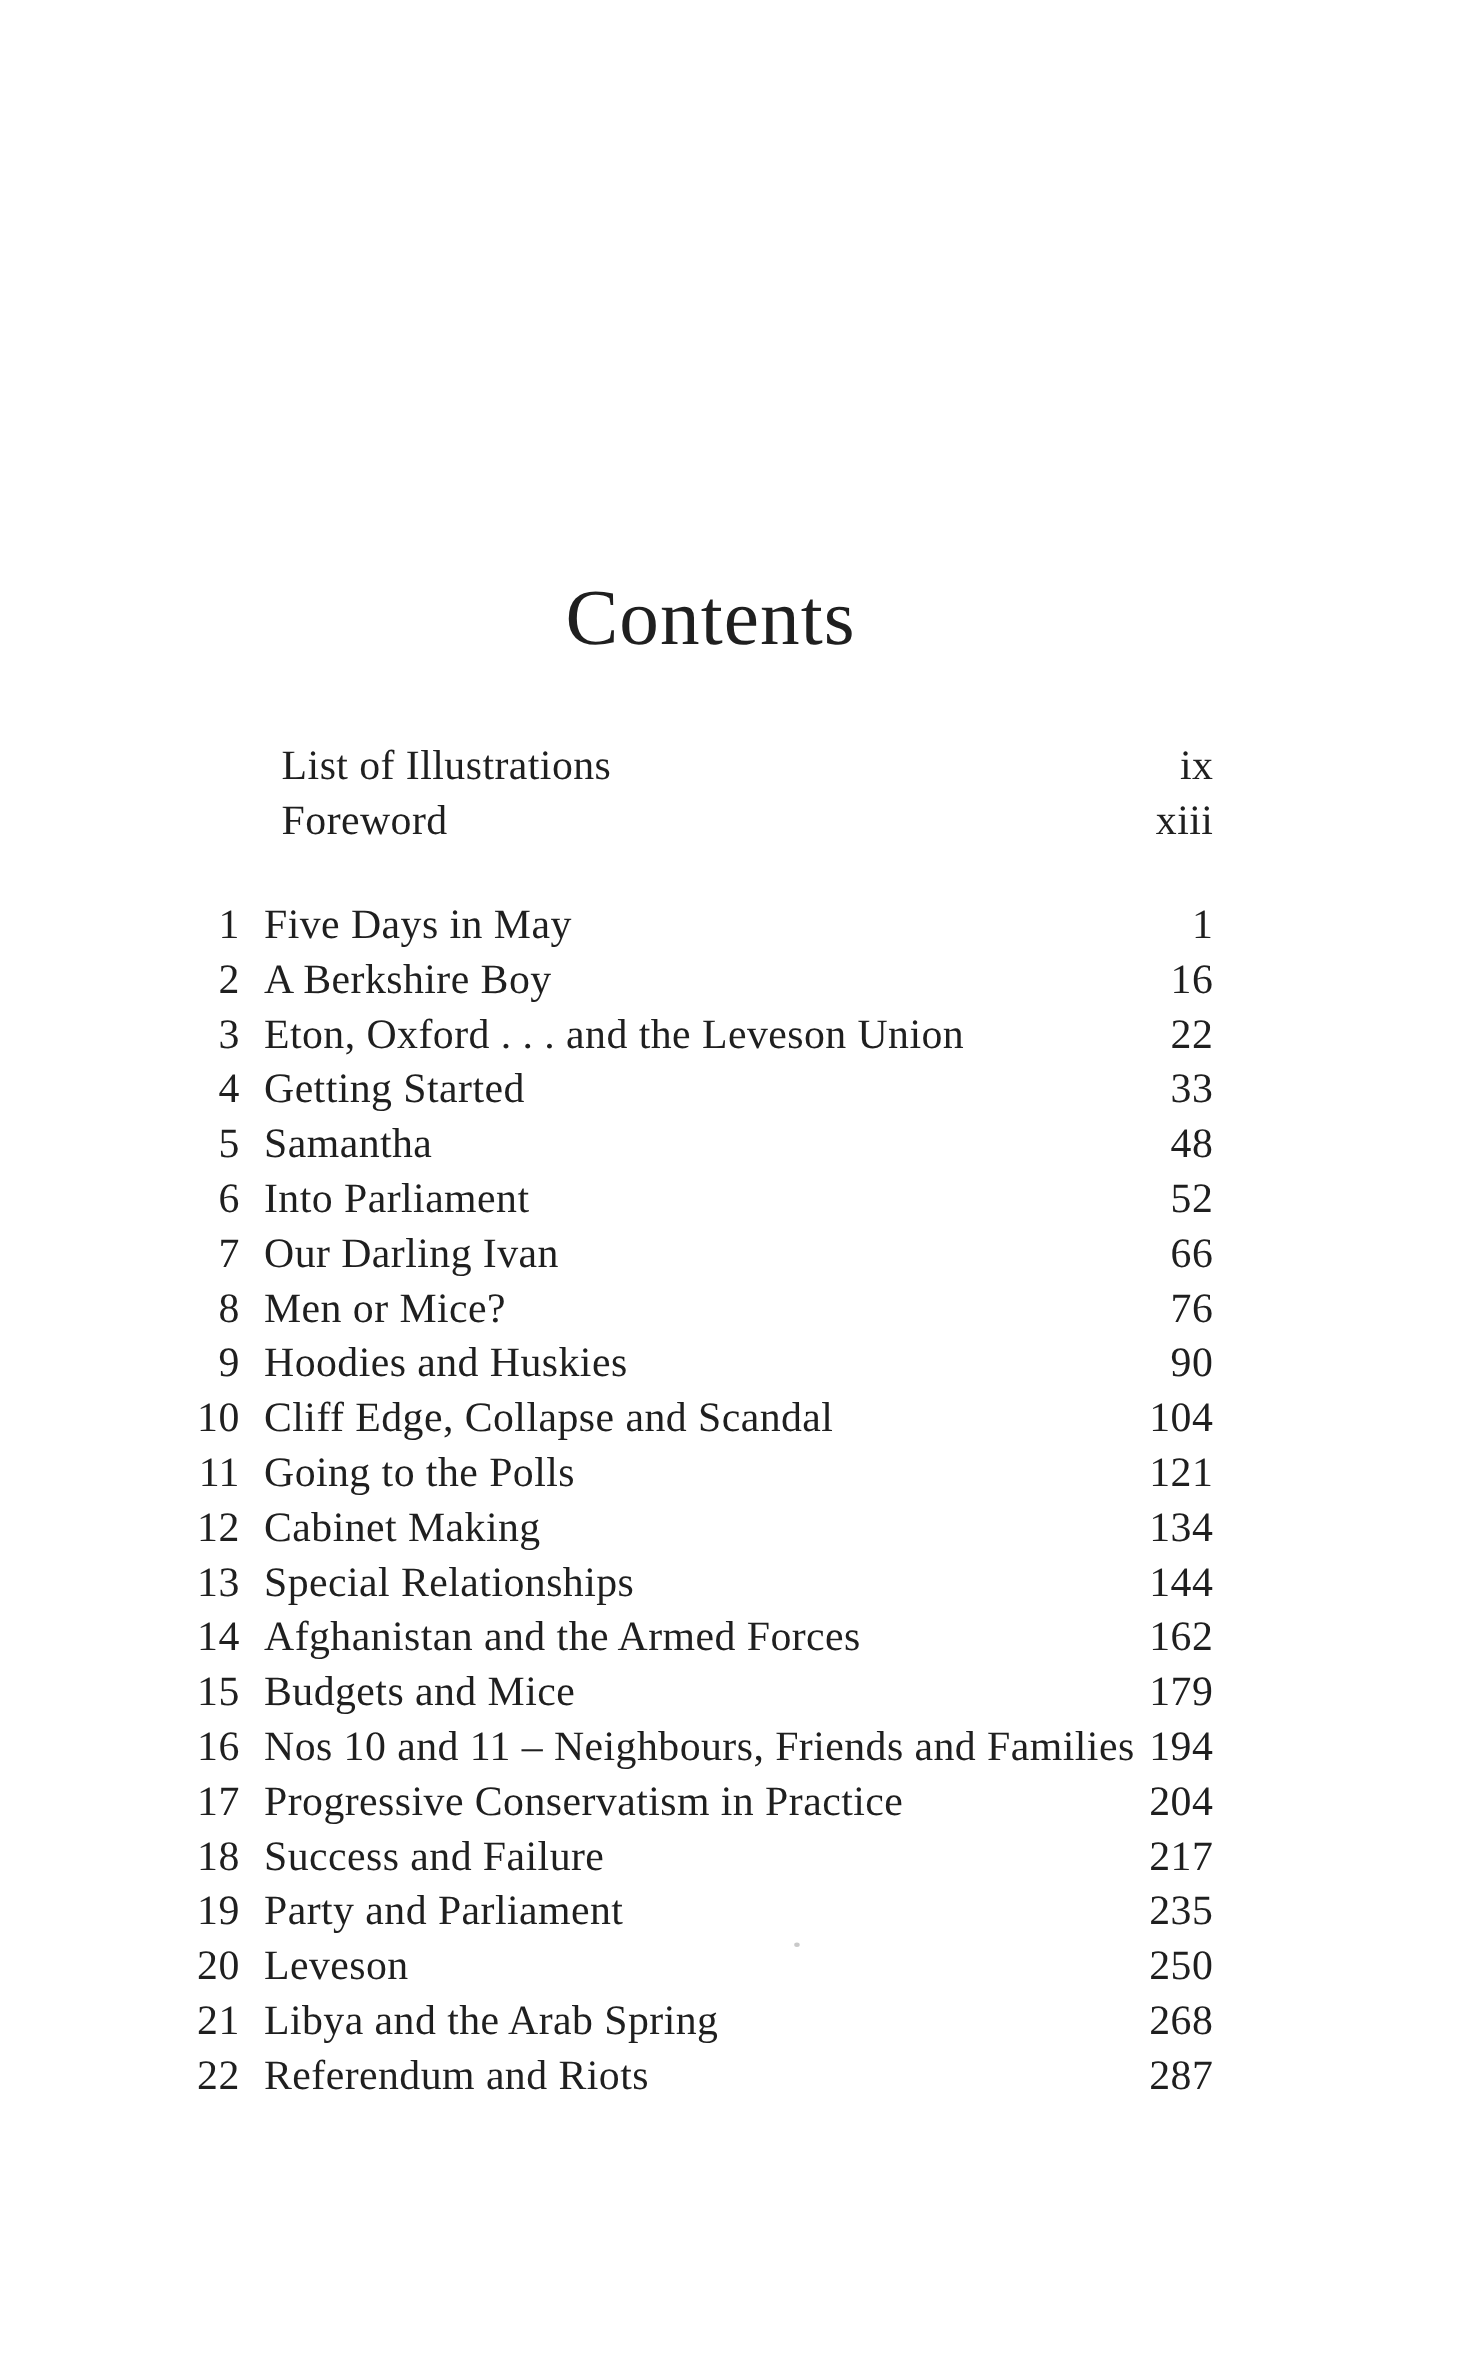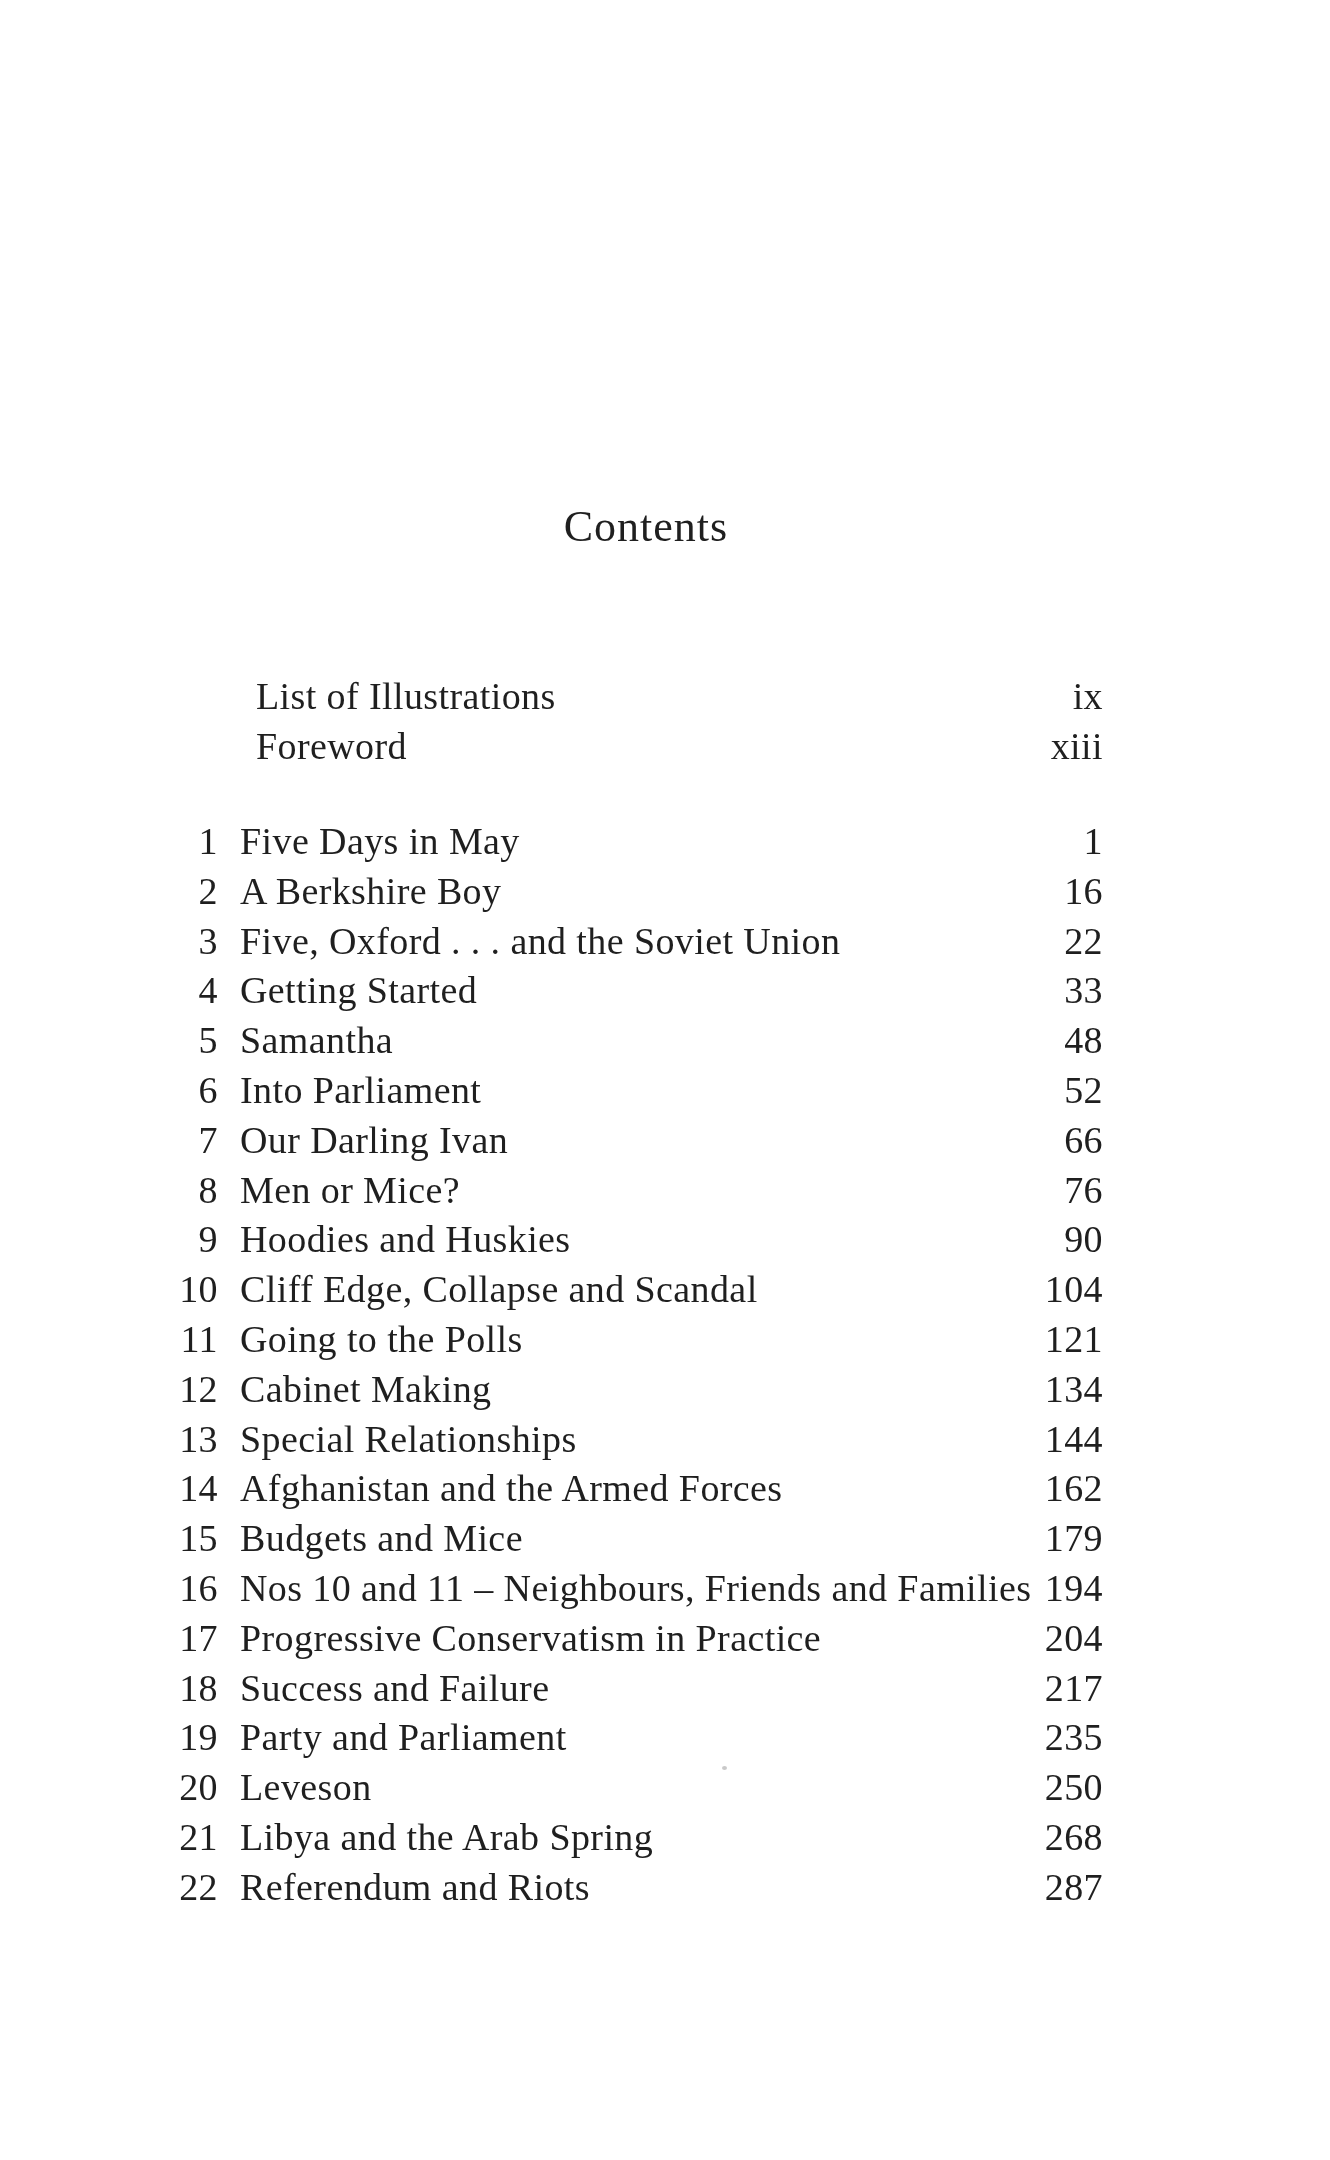--- a/index.html
+++ b/index.html
@@ -15,21 +15,21 @@
     overflow: hidden;
     font-family: "Liberation Serif", "DejaVu Serif", serif;
     color: #1f1f1f;
   }
   .contents-title {
     position: absolute;
     top: 474px;
     left: 0;
     width: 1292px;
     text-align: center;
-    font-size: 44px;
+    font-size: 72px;
     font-weight: 400;
     letter-spacing: 1px;
     line-height: 1.1;
   }
   .toc-block {
     position: absolute;
     left: 118px;
     width: 985px;
   }
   .front-matter { top: 672px; }
@@ -100,21 +100,21 @@
       </div>
 
       <div class="toc-row">
         <span class="num">2</span>
         <span class="entry-title">A Berkshire Boy</span>
         <span class="pg">16</span>
       </div>
 
       <div class="toc-row">
         <span class="num">3</span>
-        <span class="entry-title">Five, Oxford . . . and the Soviet Union</span>
+        <span class="entry-title">Eton, Oxford . . . and the Leveson Union</span>
         <span class="pg">22</span>
       </div>
 
       <div class="toc-row">
         <span class="num">4</span>
         <span class="entry-title">Getting Started</span>
         <span class="pg">33</span>
       </div>
 
       <div class="toc-row">

